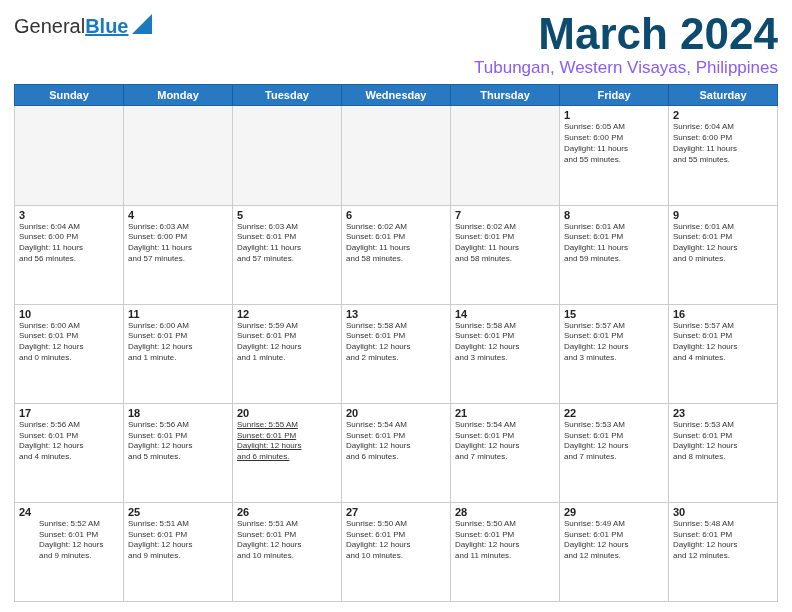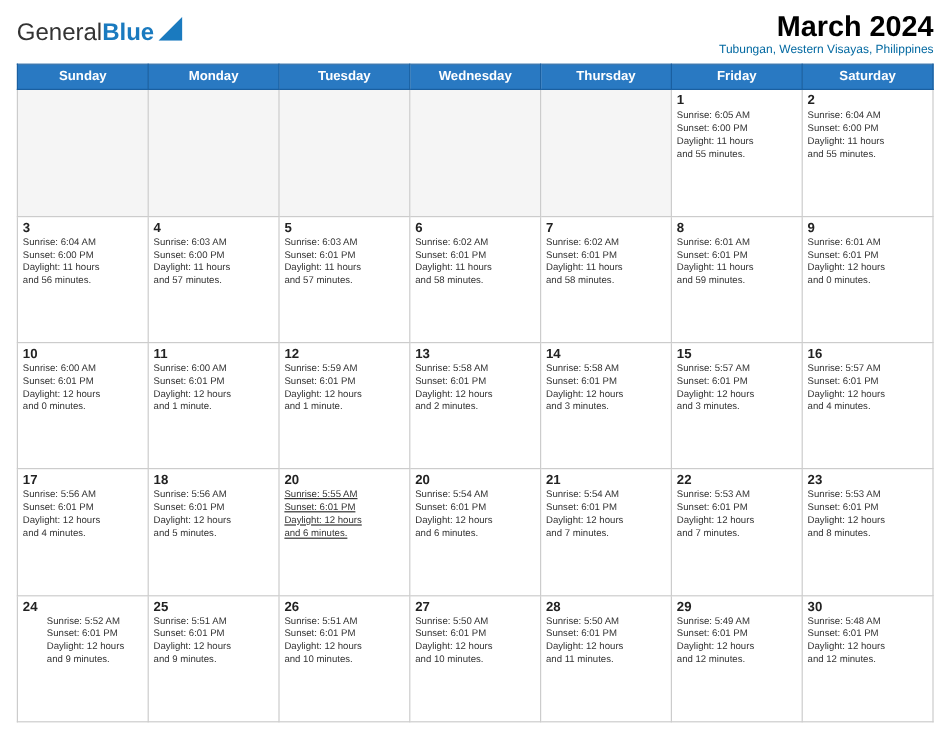--- a/index.html
+++ b/index.html
@@ -25,28 +25,28 @@
     }
     .logo {
       display: flex;
       align-items: center;
       margin-top: 4px;
     }
     .title-block {
       text-align: right;
     }
     .month-year {
-      font-size: 24px;
+      font-size: 44px;
       font-weight: bold;
-      color: #000000;
+      color: #0c4a6e;
       line-height: 1.1;
     }
     .location {
-      font-size: 10px;
-      color: #0369a1;
+      font-size: 17px;
+      color: #8b5cf6;
     }
     .calendar {
       flex: 1;
       border-collapse: collapse;
       width: 100%;
       table-layout: fixed;
     }
     .calendar thead tr th {
       background-color: #2979c2;
       color: #fff;
@@ -83,21 +83,21 @@
       height: 60px;
     }
   </style>
 </head>
 <body>
 
 <div class="page">
   <div class="header">
     <div class="logo">
       <div style="font-size:20px;font-weight:normal;color:#333;line-height:1;">
-        <span style="color:#333;">General</span><span style="color:#1a7abf;font-weight:bold;">Blue</span>
+        <span style="color:#333;">General</span><span style="color:#1a7abf;font-weight:bold;text-decoration:underline;">Blue</span>
       </div>
       <div style="margin-left:3px;display:inline-block;">
         <svg width="20" height="20" viewBox="0 0 20 20">
           <polygon points="0,20 20,20 20,0" fill="#1a7abf"></polygon>
         </svg>
       </div>
     </div>
     <div class="title-block">
       <div class="month-year">March 2024</div>
       <div class="location">Tubungan, Western Visayas, Philippines</div>

